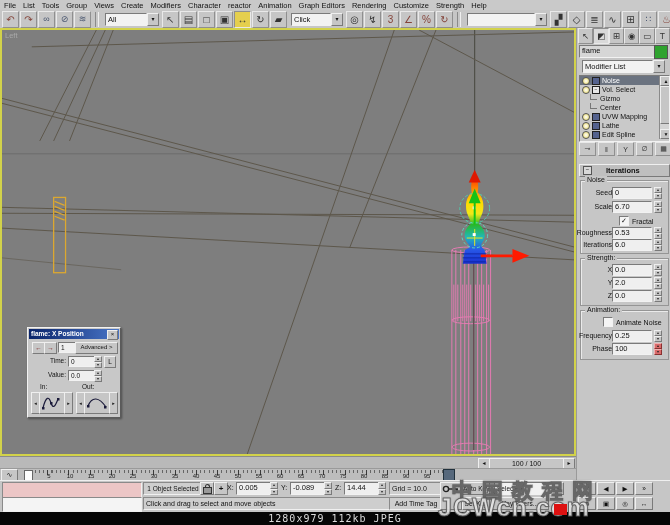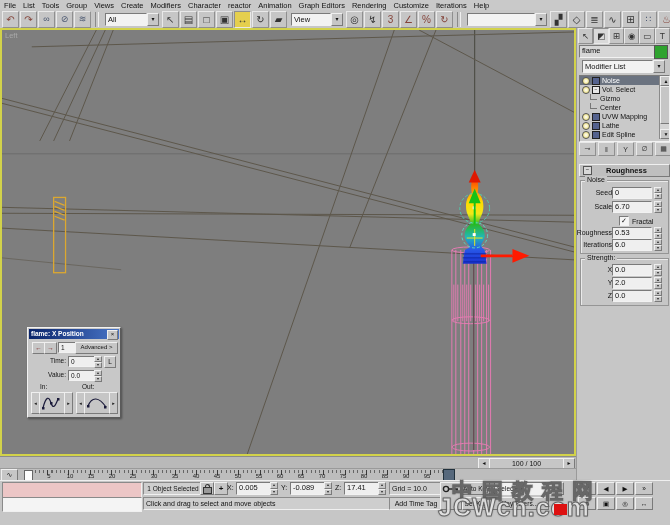--- a/index.html
+++ b/index.html
@@ -115,21 +115,21 @@
       <span class="menu-item">Group</span>
       <span class="menu-item">Views</span>
       <span class="menu-item">Create</span>
       <span class="menu-item">Modifiers</span>
       <span class="menu-item">Character</span>
       <span class="menu-item">reactor</span>
       <span class="menu-item">Animation</span>
       <span class="menu-item">Graph Editors</span>
       <span class="menu-item">Rendering</span>
       <span class="menu-item">Customize</span>
-      <span class="menu-item">Iterations</span>
+      <span class="menu-item">Strength</span>
       <span class="menu-item">Help</span>
   </div>
 
   <div id="toolbar" class="abs">
     <span class="tbtn warm">↶</span>
       <span class="tbtn warm">↷</span>
       <span class="tbtn cool">∞</span>
       <span class="tbtn cool">⊘</span>
       <span class="tbtn cool">≋</span>
     <span class="tsep"></span>
@@ -138,21 +138,21 @@
       <span class="cbtn"></span>
     </span>
     <span class="tbtn">↖</span>
       <span class="tbtn">▤</span>
       <span class="tbtn">□</span>
       <span class="tbtn">▣</span>
       <span class="tbtn active">↔</span>
       <span class="tbtn">↻</span>
       <span class="tbtn">▰</span>
     <span class="combo">
-      <span class="cfield" style="width:34px">View</span>
+      <span class="cfield" style="width:34px">Click</span>
       <span class="cbtn"></span>
     </span>
     <span class="tbtn">◎</span>
       <span class="tbtn">↯</span>
       <span class="tbtn warm">3</span>
       <span class="tbtn warm">∠</span>
       <span class="tbtn warm">%</span>
       <span class="tbtn warm">↻</span>
     <span class="tsep"></span>
     <span class="combo">
@@ -325,21 +325,21 @@
     <div class="abs" style="left:2px;top:114px;width:89px;height:14px;display:flex;gap:1px">
       <span class="tbtn" style="width:15px;height:12px;font-size:7px">⊸</span>
       <span class="tbtn" style="width:15px;height:12px;font-size:7px">‖</span>
       <span class="tbtn" style="width:15px;height:12px;font-size:7px">Y</span>
       <span class="tbtn" style="width:15px;height:12px;font-size:7px">∅</span>
       <span class="tbtn" style="width:15px;height:12px;font-size:7px">▦</span>
     </div>
 
     <div class="rollout abs">
       <span class="minus">−</span>
-      <span>Roughness</span>
+      <span>Iterations</span>
     </div>
 
     <div class="abs grp" style="left:3px;top:152px;width:87px;height:72px">
       <span class="glabel">Noise</span>
       <div class="prow" style="left:0;top:6px;width:85px">
         <span class="plab">Seed:</span>
         <span class="pfld fld">0</span>
         <span class="spin">
             <b></b>
             <b></b>
@@ -396,20 +396,43 @@
       <div class="prow" style="left:0;top:31px;width:85px">
         <span class="plab">Z:</span>
         <span class="pfld fld">0.0</span>
         <span class="spin">
             <b></b>
             <b></b>
           </span>
       </div>
     </div>
 
+    <div class="abs grp" style="left:3px;top:282px;width:87px;height:48px">
+      <span class="glabel">Animation:</span>
+      <div class="prow" style="left:22px;top:5px;width:63px;display:flex;gap:3px;align-items:center">
+        <span class="cb"></span>
+        <span>Animate Noise</span>
+      </div>
+      <div class="prow" style="left:0;top:19px;width:85px">
+        <span class="plab">Frequency:</span>
+        <span class="pfld fld">0.25</span>
+        <span class="spin">
+            <b></b>
+            <b></b>
+          </span>
+      </div>
+      <div class="prow" style="left:0;top:32px;width:85px">
+        <span class="plab">Phase:</span>
+        <span class="pfld fld">100</span>
+        <span class="spin red">
+            <b></b>
+            <b></b>
+          </span>
+      </div>
+    </div>
   </div>
 
   <div id="timeslider" class="abs">
     <span class="abs kdbtn" style="left:478px;top:1px;width:10px;height:9px;font-size:5px;line-height:9px">◄</span>
     <span class="abs out" style="left:489px;top:1px;width:73px;height:9px;font-size:7px;line-height:9px;text-align:center">100 / 100</span>
     <span class="abs kdbtn" style="left:563px;top:1px;width:10px;height:9px;font-size:5px;line-height:9px">►</span>
   </div>
 
   <div id="ruler" class="abs">
     <span class="abs" style="left:1px;top:0;width:15px;height:11px;border:1px solid;border-color:#efefef #7a7a7a #7a7a7a #efefef;background:#c6c6c6;font-size:7px;text-align:center;line-height:10px">∿</span>
@@ -454,21 +477,21 @@
         <b></b>
         <b></b>
       </span>
     <span class="abs" style="left:281px;top:3px;font-size:7px">Y:</span>
     <span class="abs fld" style="left:290px;top:1px;width:32px;height:11px">-0.089</span>
     <span class="spin" style="left:324px;top:1px;height:13px">
         <b></b>
         <b></b>
       </span>
     <span class="abs" style="left:335px;top:3px;font-size:7px">Z:</span>
-    <span class="abs fld" style="left:344px;top:1px;width:32px;height:11px">17.41</span>
+    <span class="abs fld" style="left:344px;top:1px;width:32px;height:11px">14.44</span>
     <span class="spin" style="left:378px;top:1px;height:13px">
         <b></b>
         <b></b>
       </span>
     <div class="abs sunk" style="left:389px;top:1px;width:48px;height:11px">Grid = 10.0</div>
     <div class="abs sunk" style="left:143px;top:16px;width:292px;height:11px">Click and drag to select and move objects</div>
     <div class="abs sunk" style="left:389px;top:16px;width:48px;height:11px;text-align:center">Add Time Tag</div>
 
     <span class="abs sbtn" style="left:440px;top:1px;width:20px;height:26px">
       <svg width="18" height="12" viewBox="0 0 18 12">
@@ -492,20 +515,23 @@
         <span class="sbtn" style="width:16px;height:11px;line-height:11px">»</span>
     </span>
     <span class="abs" style="left:578px;top:16px;display:flex;gap:1px">
       <span class="sbtn" style="width:16px;height:11px;line-height:11px">⊕</span>
         <span class="sbtn" style="width:16px;height:11px;line-height:11px">▣</span>
         <span class="sbtn" style="width:16px;height:11px;line-height:11px">◎</span>
         <span class="sbtn" style="width:16px;height:11px;line-height:11px">↔</span>
     </span>
   </div>
 
+  <div id="blackbar" class="abs">
+    <span>1280x979 112kb JPEG</span>
+  </div>
 
   <div id="keydlg" class="abs">
     <div id="kdtitle" class="abs">
       <span>flame: X Position</span>
     </div>
     <span class="abs kdbtn" style="right:2px;top:2px;width:9px;height:8px;font-size:6px;line-height:7px">×</span>
     <span class="abs kdbtn" style="left:4px;top:14px;width:11px;height:10px;line-height:9px;color:#7a1a1a">←</span>
     <span class="abs kdbtn" style="left:16px;top:14px;width:11px;height:10px;line-height:9px;color:#7a1a1a">→</span>
     <span class="abs fld" style="left:30px;top:14px;width:14px;height:9px;font-size:6.5px">1</span>
     <span class="abs kdbtn" style="left:47px;top:14px;width:41px;height:10px;line-height:9px;font-size:6px">Advanced &gt;</span>

